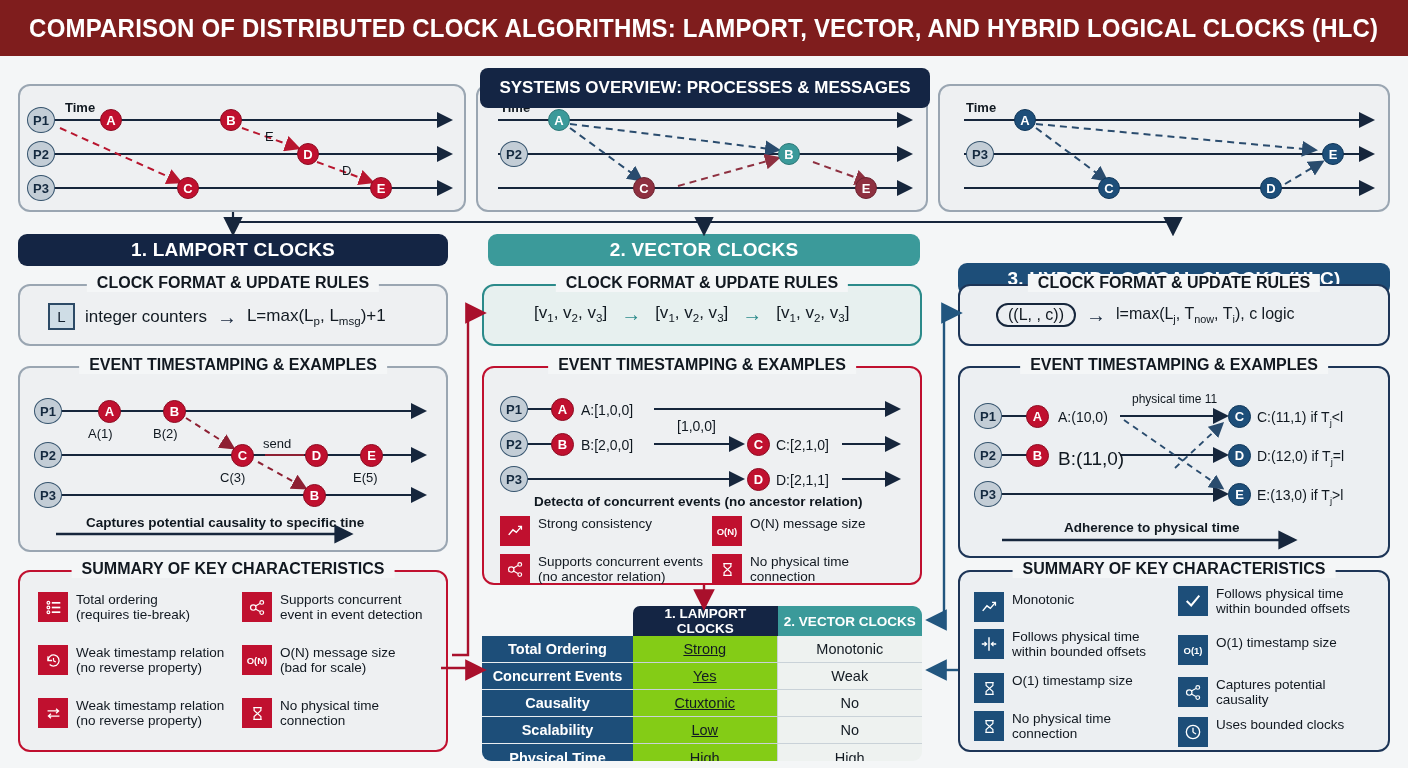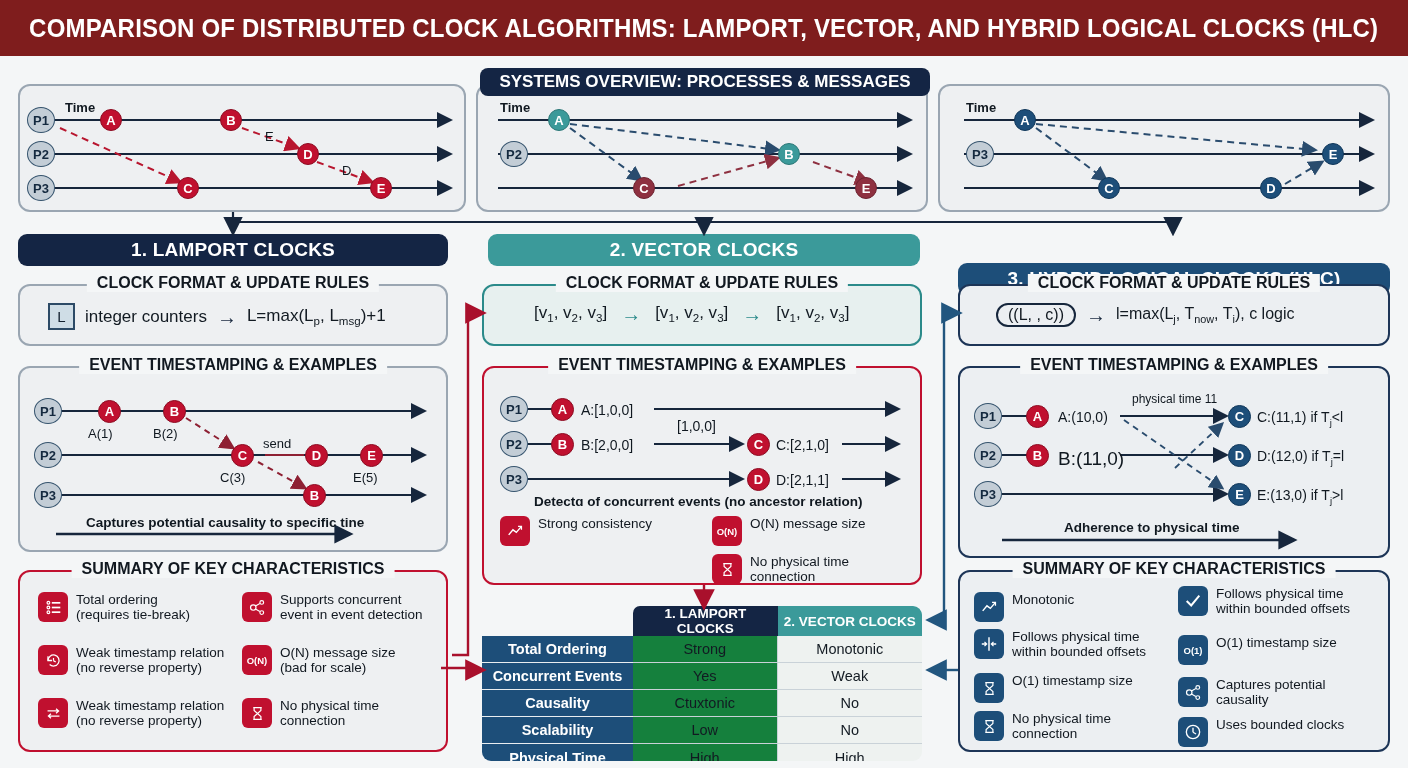--- a/index.html
+++ b/index.html
@@ -91,21 +91,21 @@
     font-size:15px; color:#12202e;
   }
   .arrow-glyph { font-size:20px; line-height:1; }
   .arrow-navy { color:#16263c; }
   .arrow-teal { color:#2b8a8a; }
   sub { font-size:.68em; }
 
   
   .feat { position:absolute; display:flex; align-items:flex-start; gap:8px; }
   .fico {
-    flex:0 0 auto; width:30px; height:30px; border-radius:6px;
+    flex:0 0 auto; width:30px; height:30px; border-radius:0;
     display:flex; align-items:center; justify-content:center;
     color:#fff; font-size:11px; font-weight:bold;
   }
   .fico.red  { background:#c0102f; }
   .fico.blue { background:#1d4e79; }
   .ftxt { font-size:13.5px; line-height:1.12; color:#111820; white-space:nowrap; }
 
   
   .cmp { position:absolute; border-radius:9px; overflow:hidden; }
   .cmp table { border-collapse:separate; border-spacing:0; }
@@ -114,22 +114,22 @@
   }
   .cmp .rowhead {
     background:#1d4e79; color:#fff; font-weight:bold; text-align:center;
     width:158px; border-bottom:1.5px solid #e9edf0;
   }
   .cmp .hblank { background:transparent; border:none; }
   .cmp .h1 { background:#142544; color:#fff; font-weight:bold; width:152px;
              border-top-left-radius:7px; font-size:13.5px; }
   .cmp .h2 { background:#3b9a9a; color:#fff; font-weight:bold; width:152px;
              border-top-right-radius:7px; font-size:13.5px; }
-  .cmp .c1 { background:#15803d; color:#121a22; border-bottom:1.5px solid #c9d2d8;
-             border-right:1.5px solid #c9d2d8; }
+  .cmp .c1 { background:#84cc16; color:#121a22; border-bottom:1.5px solid #c9d2d8;
+             border-right:1.5px solid #c9d2d8;text-decoration:underline; }
   .cmp .c2 { background:#eef2f0; color:#121a22; border-bottom:1.5px solid #c9d2d8; }
 
   
   #connectors { position:absolute; left:0; top:0; width:1408px; height:768px; pointer-events:none; z-index:1; }
 </style>
 </head>
 <body>
 
 <div id="root">
 
@@ -163,21 +163,21 @@
     <path d="M704,585 L704,606" stroke="#a9102c" stroke-width="2.4" fill="none" marker-end="url(#mRed)"></path>
 
     <path d="M958,313 L944,313 L944,620 L930,620" stroke="#22567f" stroke-width="2.4" fill="none"></path>
     <path d="M958,313 L944,313" stroke="#22567f" stroke-width="2.4" fill="none"></path>
     <path d="M944,313 L958,313" stroke="#22567f" stroke-width="2.4" fill="none" marker-end="url(#mBlue)"></path>
     <path d="M944,620 L930,620" stroke="#22567f" stroke-width="2.4" fill="none" marker-end="url(#mBlue)"></path>
 
     <path d="M958,670 L930,670" stroke="#22567f" stroke-width="2.4" fill="none" marker-end="url(#mBlue)"></path>
   </svg>
 
-  <div class="banner" style="left:480px; top:68px; width:450px; height:28px;">
+  <div class="banner" style="left:480px; top:68px; width:450px; height:40px;">
     <span>SYSTEMS OVERVIEW: PROCESSES &amp; MESSAGES</span>
   </div>
 
   <div class="panel grey" style="left:18px; top:84px; width:448px; height:128px;">
     <svg class="svgl" width="448" height="128">
       <defs>
         <marker id="ao1" markerWidth="8" markerHeight="8" refX="6.5" refY="4" orient="auto">
             <path d="M0,0 L8,4 L0,8 z" fill="#16263c"></path>
           </marker>
         <marker id="ar1" markerWidth="8" markerHeight="8" refX="6.5" refY="4" orient="auto">
@@ -445,20 +445,32 @@
             <polyline points="13,4 17,4 17,8" fill="none" stroke="#fff" stroke-width="1.5"></polyline>
           </svg>
       </div>
       <div class="ftxt"><span>Strong consistency</span></div>
     </div>
     <div class="feat" style="left:228px; top:148px; width:196px;">
       <div class="fico red" style="font-size:9.5px;">
           <span>O(N)</span>
         </div>
       <div class="ftxt"><span>O(N) message size</span></div>
+    </div>
+    <div class="feat" style="left:16px; top:186px; width:205px;">
+      <div class="fico red">
+        <svg width="17" height="17" viewBox="0 0 20 20">
+            <circle cx="15" cy="4" r="2.2" fill="none" stroke="#fff" stroke-width="1.4"></circle>
+            <circle cx="15" cy="16" r="2.2" fill="none" stroke="#fff" stroke-width="1.4"></circle>
+            <circle cx="5" cy="10" r="3.2" fill="none" stroke="#fff" stroke-width="1.4"></circle>
+            <line x1="7.6" y1="8.3" x2="12.8" y2="5.2" stroke="#fff" stroke-width="1.3"></line>
+            <line x1="7.6" y1="11.7" x2="12.8" y2="14.8" stroke="#fff" stroke-width="1.3"></line>
+          </svg>
+      </div>
+      <div class="ftxt"><span>Supports concurrent events</span><br><span>(no ancestor relation)</span></div>
     </div>
     <div class="feat" style="left:228px; top:186px; width:196px;">
       <div class="fico red">
         <svg width="17" height="17" viewBox="0 0 20 20">
             <path d="M5,3 L15,3 M5,17 L15,17 M6,3 L6,6.5 L10,10 L14,6.5 L14,3 M6,17 L6,13.5 L10,10 L14,13.5 L14,17" fill="none" stroke="#fff" stroke-width="1.4"></path>
           </svg>
       </div>
       <div class="ftxt"><span>No physical time</span><br><span>connection</span></div>
     </div>
   </div>

